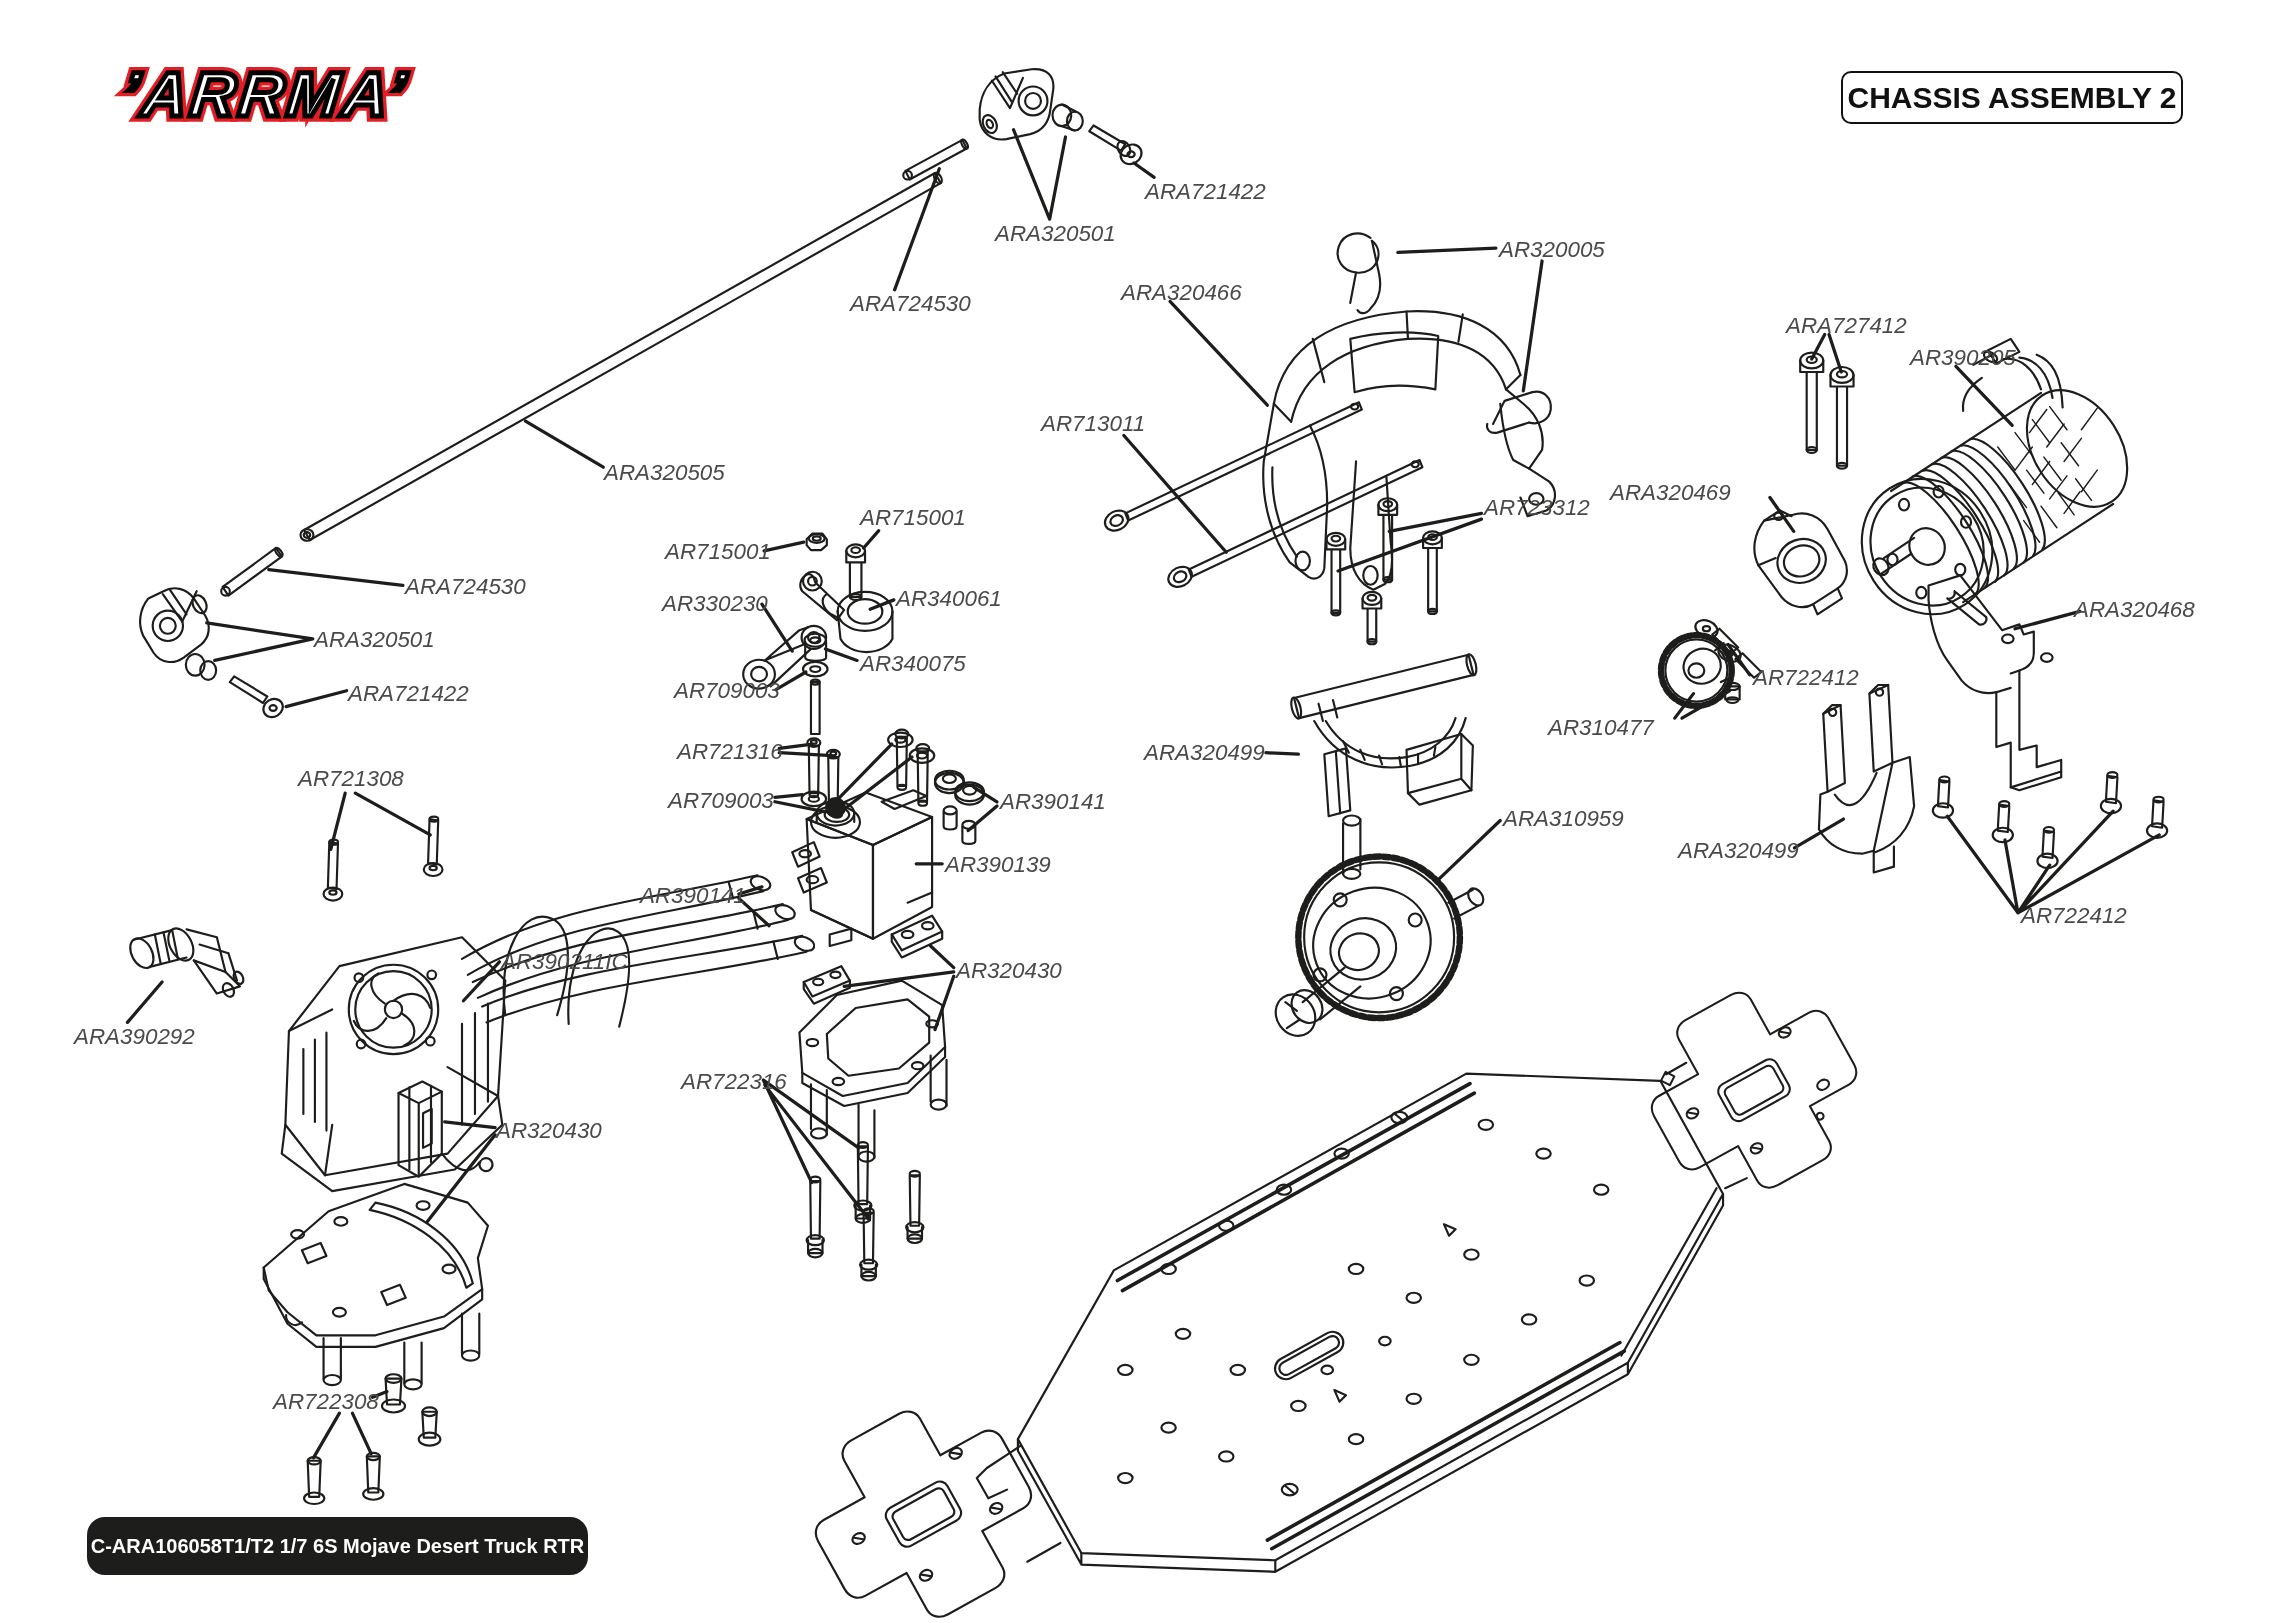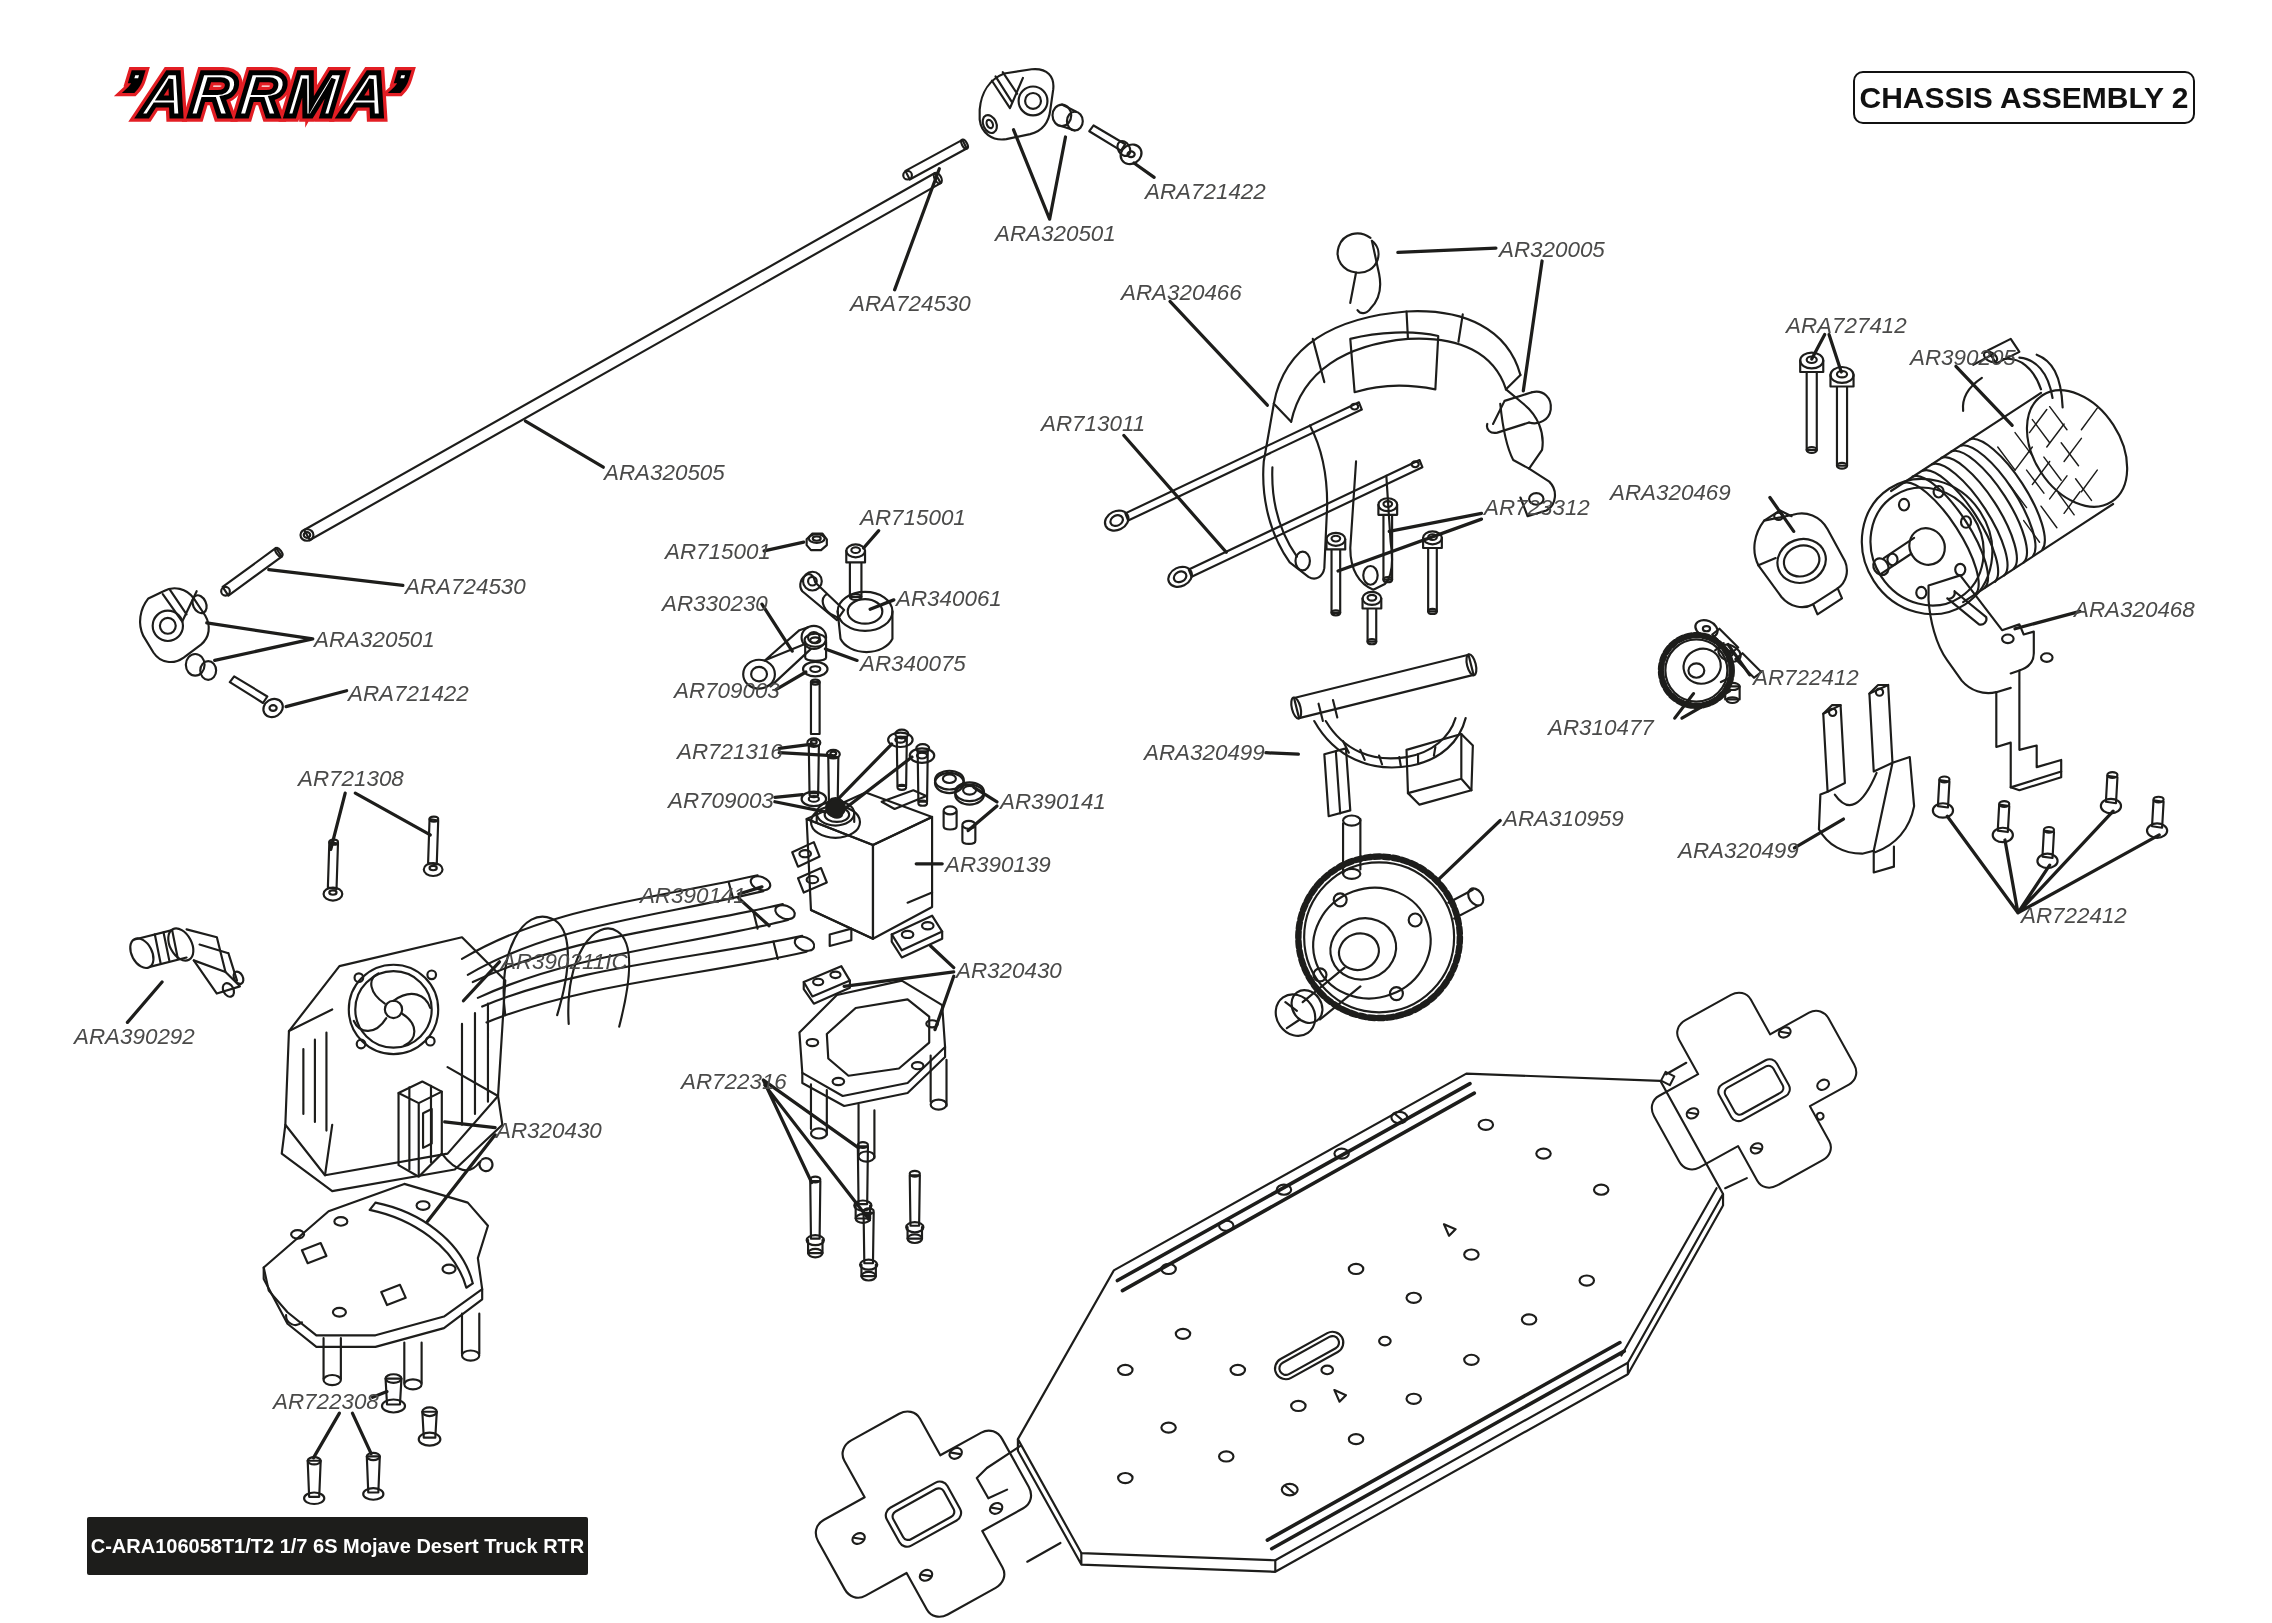--- a/index.html
+++ b/index.html
@@ -1,23 +1,23 @@
 <!DOCTYPE html>
 <html style="font-size:11.5px"><head>
 <meta charset="utf-8">
 <style>
   html,body{margin:0;padding:0;background:#888;}
   .page{position:relative;width:2273px;height:1623px;background:#ffffff;overflow:hidden;
         font-family:"Liberation Sans",sans-serif;}
   .plabel{position:absolute;font-size:22.4px;color:#4a4a49;letter-spacing:0px;white-space:nowrap;font-style:italic;}
   .titlebox{position:absolute;left:1841px;top:71px;width:338px;height:49px;border:2.9px solid #111;
         border-radius:10px;display:flex;align-items:center;justify-content:center;
-        font-size:30px;font-weight:bold;color:#111;background:#fff;margin-left:12px;}
+        font-size:30px;font-weight:bold;color:#111;background:#fff;}
   .footerbox{position:absolute;left:87px;top:1517px;width:501px;height:58px;background:#1d1d1b;
-        border-radius:2px;display:flex;align-items:center;justify-content:center;
+        border-radius:18px;display:flex;align-items:center;justify-content:center;
         font-size:20px;font-weight:bold;color:#fff;}
   .logo{position:absolute;left:92px;top:58px;width:346px;height:79px;}
   .logo span{position:absolute;left:0;top:0;width:100%;text-align:center;
         font-weight:bold;font-style:italic;font-size:63px;letter-spacing:2.9px;
         transform:skewX(-6deg);}
   .logo .red{color:#e31e24;-webkit-text-stroke:11.5px #e31e24;}
   .logo .blk{color:#fff;-webkit-text-stroke:5px #000;}
   svg{position:absolute;left:0;top:0;}
 </style>
 </head>

